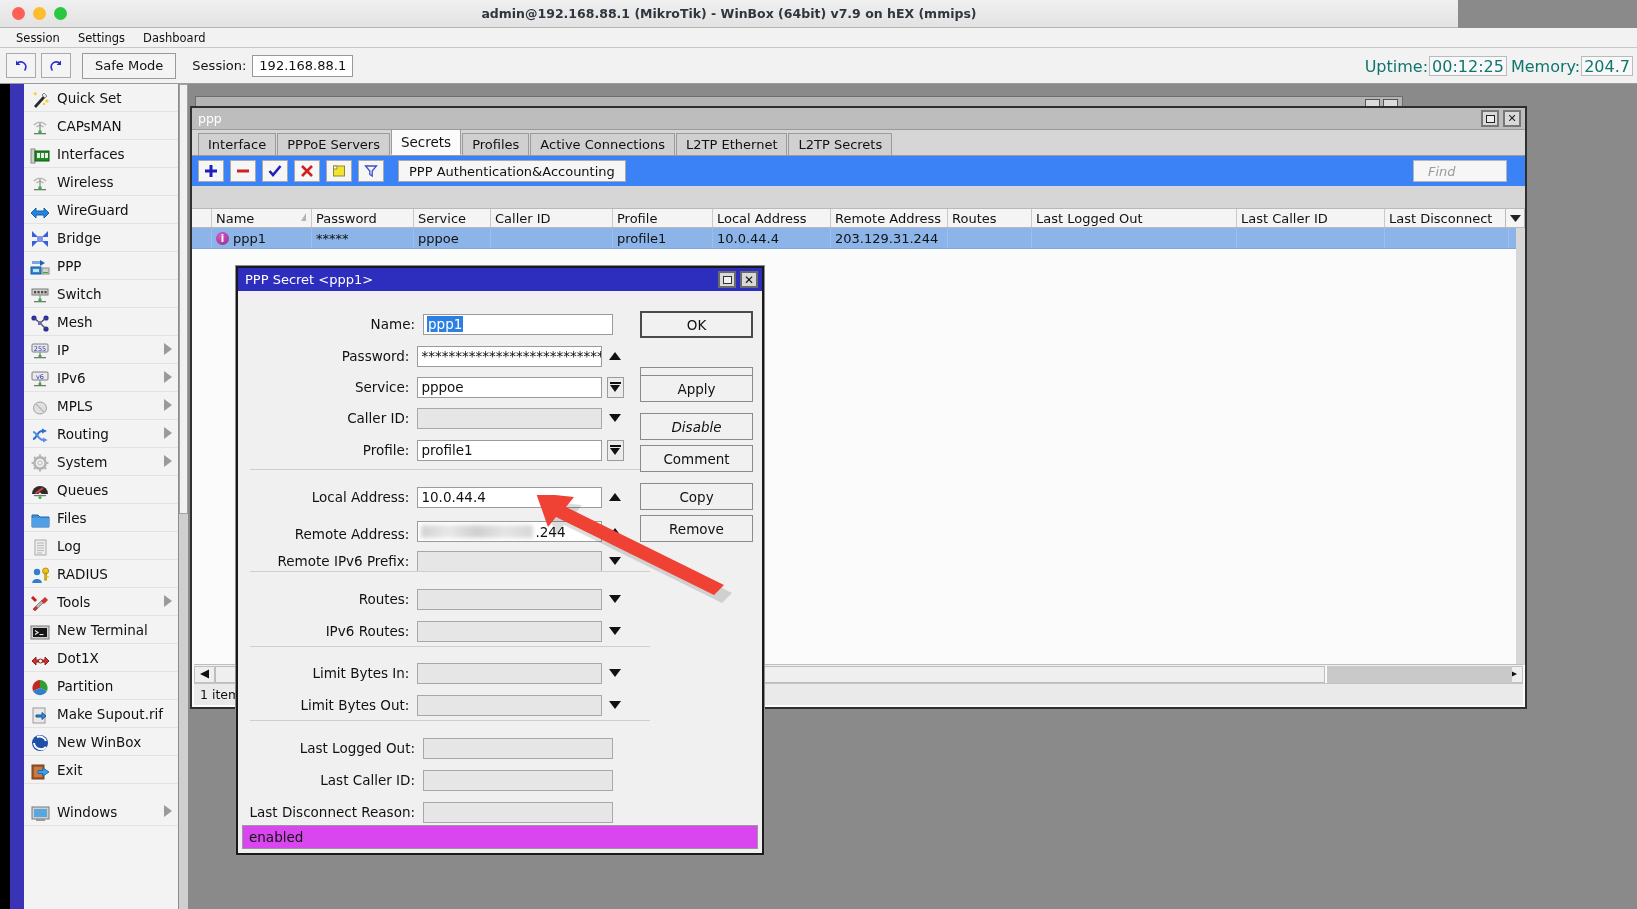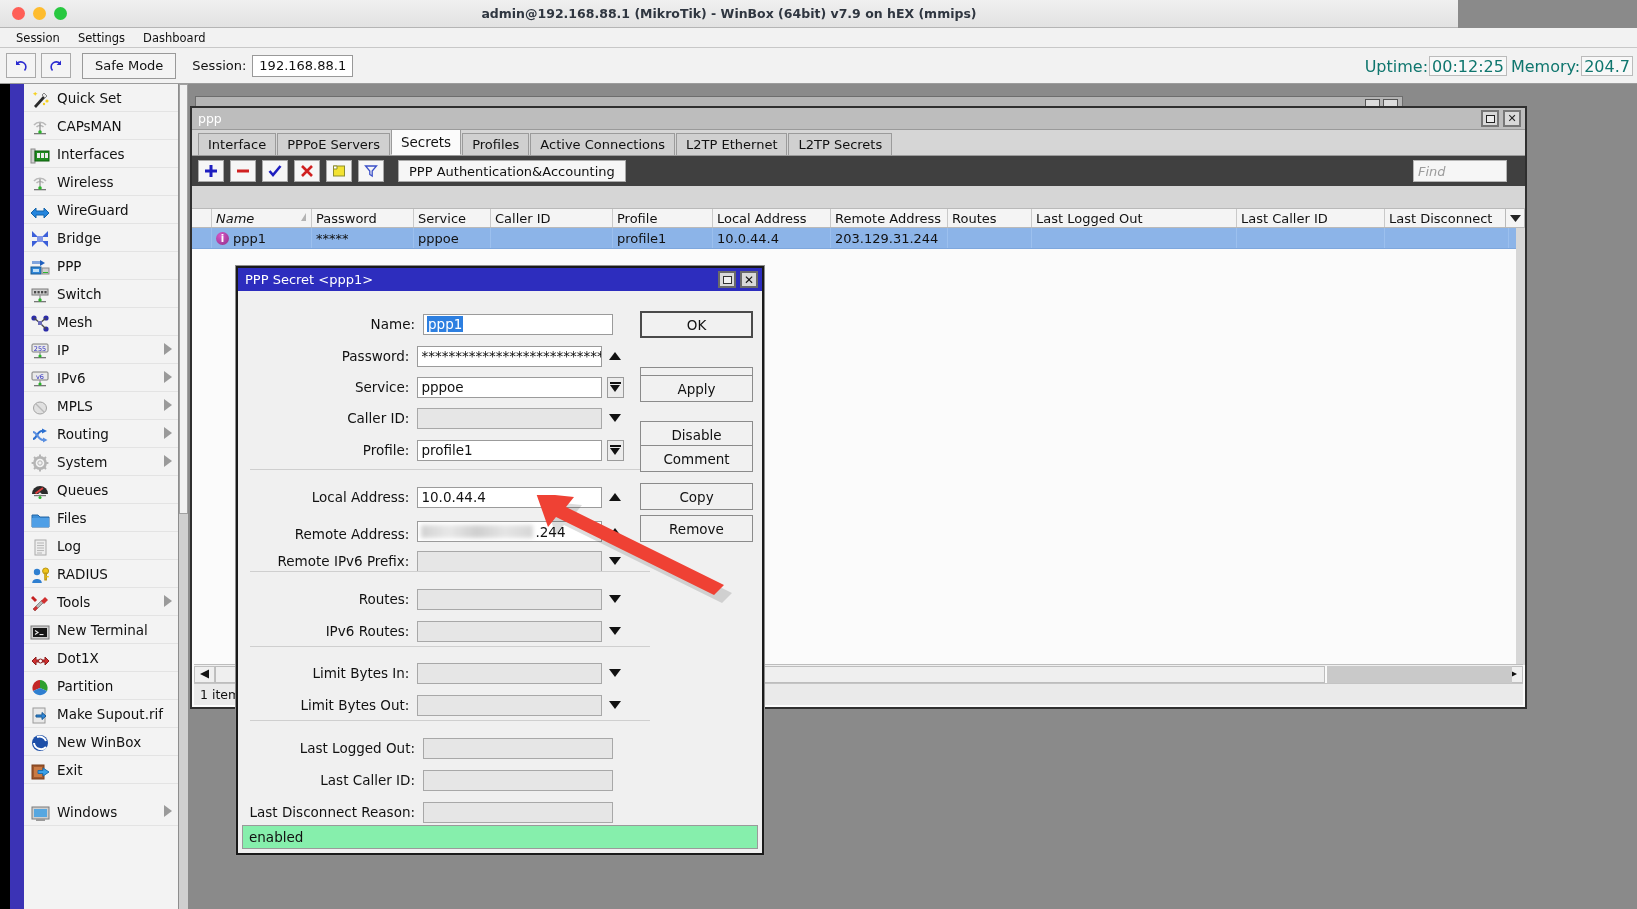--- a/index.html
+++ b/index.html
@@ -155,37 +155,37 @@
     border: 1px solid #9b9b9b; border-bottom: none; margin-right: 1px;
     cursor: pointer;
   }
   .tab.active {
     background: #fbfbfb; height: 26px; font-size: 13.5px;
     border-bottom: 1px solid #fbfbfb; position: relative; z-index: 2;
   }
 
   
   #ppp-actionbar {
-    height: 30px; background: #404040; display: flex; align-items: center;
+    height: 30px; background: #3b82f6; display: flex; align-items: center;
     padding-left: 6px; position: relative;
   }
   .act-btn {
     width: 26px; height: 22px; border: 1px solid #a9a9a9; background: #f6f6f6;
     display: flex; align-items: center; justify-content: center;
     margin-right: 6px; cursor: pointer;
   }
   #auth-btn {
     height: 22px; border: 1px solid #a9a9a9; background: #f6f6f6;
     padding: 0 10px; display: flex; align-items: center;
     font-size: 13px; color: #111; margin-left: 8px; cursor: pointer;
   }
   #find-box {
     position: absolute; right: 18px; top: 4px; width: 94px; height: 22px;
     background: #f6f6f6; border: 1px solid #b5b5b5;
-    display: flex; align-items: center; padding-left: 4px;
+    display: flex; align-items: center; padding-left: 14px;
     font-size: 13px; color: #9c9c9c; font-style: italic;
   }
 
   
   #ppp-table-wrap {
     position: absolute; left: 0; top: 100px; right: 0; bottom: 0;
     background: #fbfbfb;
   }
   #table-head {
     height: 20px; display: flex; background: #f4f4f4;
@@ -312,21 +312,21 @@
   .sd-btn {
     position: absolute; left: 402px; width: 113px; height: 27px;
     background: #f1f1f1; border: 1px solid #8b8b8b;
     display: flex; align-items: center; justify-content: center;
     font-size: 13.5px; color: #111; cursor: pointer;
   }
   .sd-btn.primary { border: 2px solid #4a4a4a; }
 
   #sd-statusbar {
     position: absolute; left: 4px; right: 4px; bottom: 4px; height: 24px;
-    background: #86efac; border: 1px solid #9a9a9a;
+    background: #d946ef; border: 1px solid #9a9a9a;
     display: flex; align-items: center; padding-left: 6px;
     font-size: 13.5px; color: #111;
   }
 
   
   #red-arrow { position: absolute; left: 500px; top: 495px; pointer-events: none; }
 </style>
 </head>
 <body>
 
@@ -749,21 +749,21 @@
         <path d="M1.5 2 H12.5 L8.2 7 V12 L5.8 10.5 V7 Z" fill="none" stroke="#3b50c8" stroke-width="1.3"></path>
       </svg>
     </div>
     <div id="auth-btn">PPP Authentication&amp;Accounting</div>
     <div id="find-box">Find</div>
   </div>
 
   <div id="ppp-table-wrap">
     <div id="table-head">
       <div class="sel-col"></div>
-    <div class="th" style="width: 100px; font-style: italic;">
+    <div class="th" style="width: 100px;">
           <span>Name</span>
           <span class="sortmark"></span>
         </div>
         <div class="th" style="width: 102px;">
           <span>Password</span>
         </div>
         <div class="th" style="width: 77px;">
           <span>Service</span>
         </div>
         <div class="th" style="width: 122px;">
@@ -998,21 +998,21 @@
       </div>
       <div class="frm-row" style="top: 508px;">
         <div class="frm-label">Last Disconnect Reason:</div>
         <div class="frm-input disabled">
           <span></span>
         </div>
       </div>
       <div class="sd-btn primary" style="top: 20px;">OK</div>
       <div class="sd-btn" style="top: 52px; margin-top: 24px;">Cancel</div>
       <div class="sd-btn" style="top: 84px;">Apply</div>
-      <div class="sd-btn" style="top: 130px;">Disable</div>
+      <div class="sd-btn" style="top: 122px; font-style: italic;">Disable</div>
       <div class="sd-btn" style="top: 154px;">Comment</div>
       <div class="sd-btn" style="top: 192px;">Copy</div>
       <div class="sd-btn" style="top: 224px;">Remove</div>
     </div>
 
   <div id="sd-statusbar">enabled</div>
 </div>
 
 <svg id="red-arrow" width="240" height="110" viewBox="0 0 240 110">
   <g transform="translate(4,6)">

